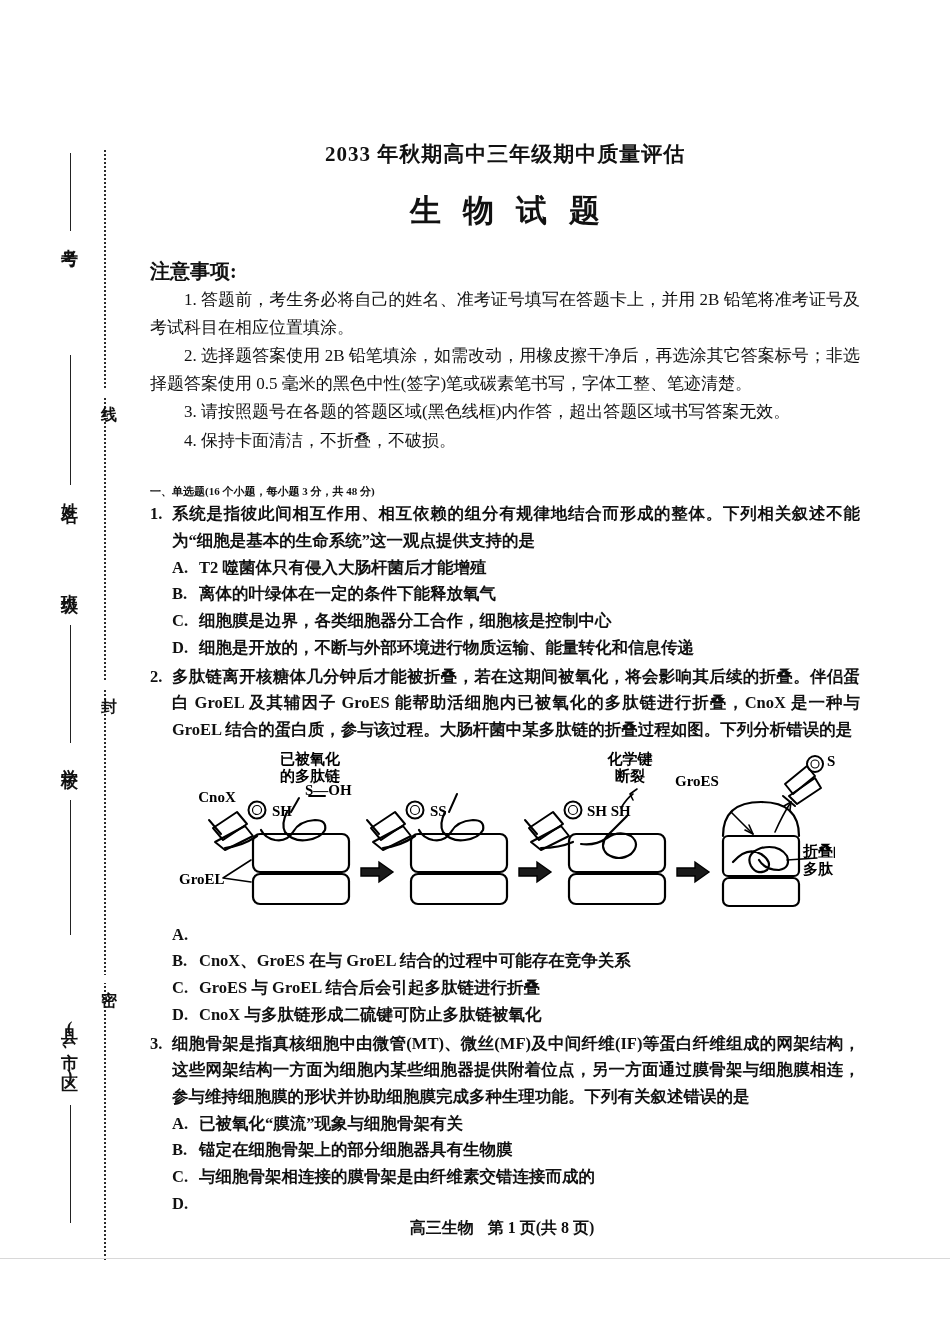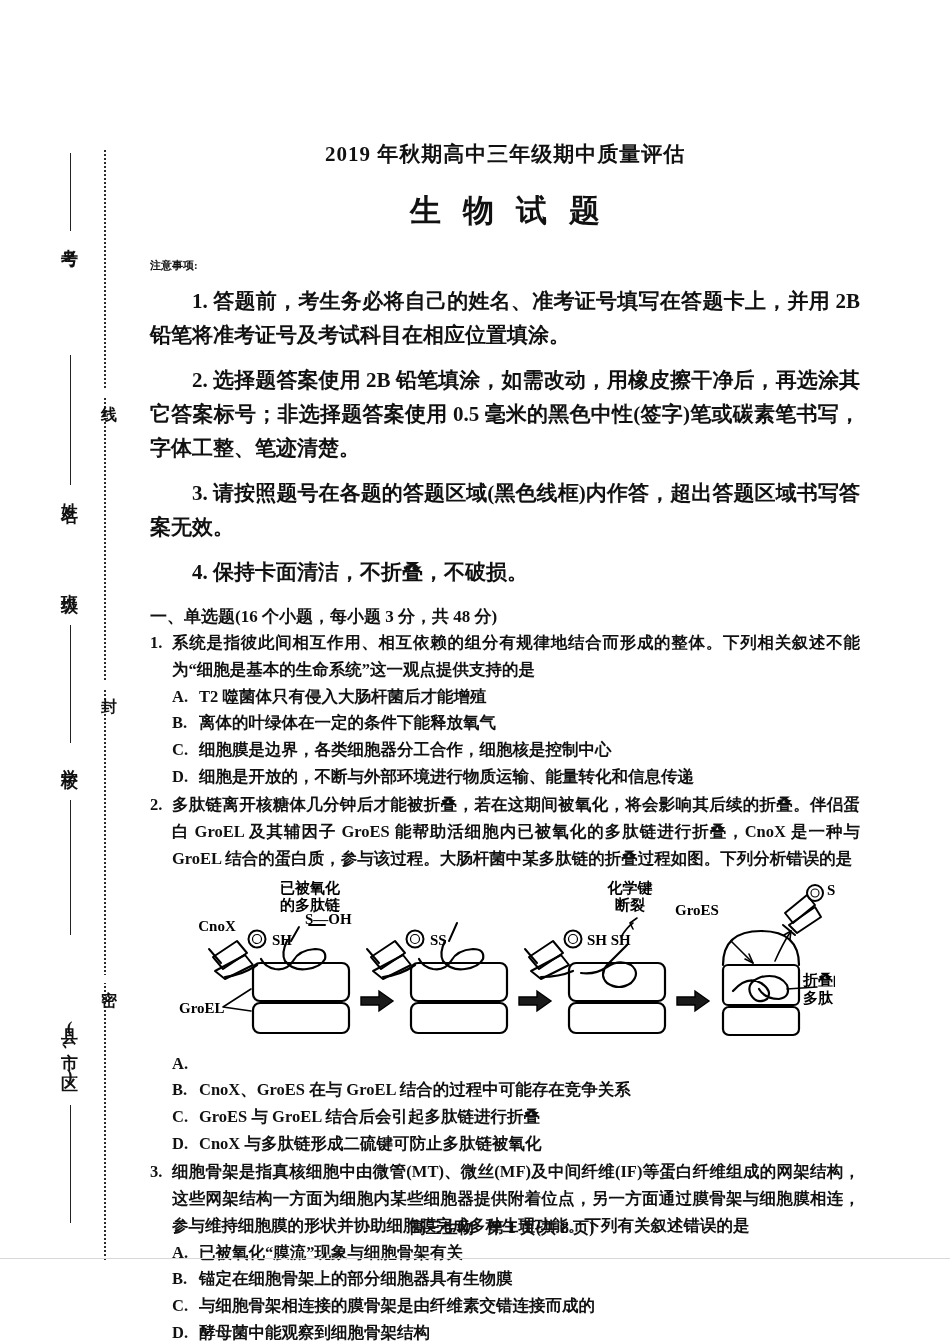--- a/index.html
+++ b/index.html
@@ -74,37 +74,37 @@
   .subject-title {
     text-align: center;
     font-size: 31px;
     font-weight: bold;
     letter-spacing: 22px;
     margin-top: 22px;
     text-indent: 22px;
   }
 
   .notice-head {
-    font-size: 11px;
+    font-size: 20px;
     font-weight: bold;
     margin-top: 26px;
   }
   .notice-item {
-    font-size: 21px;
+    font-size: 17px;
     line-height: 1.62;
     text-indent: 2em;
     text-align: justify;
-    font-weight: bold;
-    margin-top: 11px;
+    font-weight: normal;
+    margin-top: 1px;
   }
 
   .section-head {
-    font-size: 17px;
-    font-weight: bold;
-    margin-top: 16px;
+    font-size: 11px;
+    font-weight: bold;
+    margin-top: 30px;
   }
 
   .q {
     margin-top: 2px;
     font-size: 16.5px;
     line-height: 1.62;
     font-weight: bold;
   }
   .q-body {
     display: flex;
@@ -177,21 +177,21 @@
   <div class="v-field" style="left:58px; top:1015px;">县(市、区)</div>
   <div class="v-rule" style="left:70px; top:1105px; height:118px;"></div>
 
   <div class="v-text" style="left:98px; top:390px; background:#fff; padding:3px 0;">线</div>
   <div class="v-text" style="left:98px; top:682px; background:#fff; padding:3px 0;">封</div>
   <div class="v-text" style="left:98px; top:975px; background:#fff; padding:3px 0;">密</div>
 </div>
 
 <div id="page">
 
-  <div class="exam-title">2019 年秋期高中三年级期中质量评估</div>
+  <div class="exam-title">2033 年秋期高中三年级期中质量评估</div>
   <div class="subject-title">生物试题</div>
 
   <div class="notice-head">注意事项:</div>
   <div class="notice-item">1. 答题前，考生务必将自己的姓名、准考证号填写在答题卡上，并用 2B 铅笔将准考证号及考试科目在相应位置填涂。</div>
   <div class="notice-item">2. 选择题答案使用 2B 铅笔填涂，如需改动，用橡皮擦干净后，再选涂其它答案标号；非选择题答案使用 0.5 毫米的黑色中性(签字)笔或碳素笔书写，字体工整、笔迹清楚。</div>
   <div class="notice-item">3. 请按照题号在各题的答题区域(黑色线框)内作答，超出答题区域书写答案无效。</div>
   <div class="notice-item">4. 保持卡面清洁，不折叠，不破损。</div>
 
   <div class="section-head">一、单选题(16 个小题，每小题 3 分，共 48 分)</div>
 
@@ -370,21 +370,20 @@
       <div class="opt">
         <span class="opt-key">B.</span>
         <span>锚定在细胞骨架上的部分细胞器具有生物膜</span>
       </div>
       <div class="opt">
         <span class="opt-key">C.</span>
         <span>与细胞骨架相连接的膜骨架是由纤维素交错连接而成的</span>
       </div>
       <div class="opt">
         <span class="opt-key">D.</span>
-        <span>酵母菌中能观察到细胞骨架结构</span>
       </div>
     </div>
   </div>
 
 </div>
 
 <div class="footer">
   <span>高三生物</span><span class="sp"></span><span>第 1 页(共 8 页)</span>
 </div>
 <div class="page-bottom-rule"></div>

